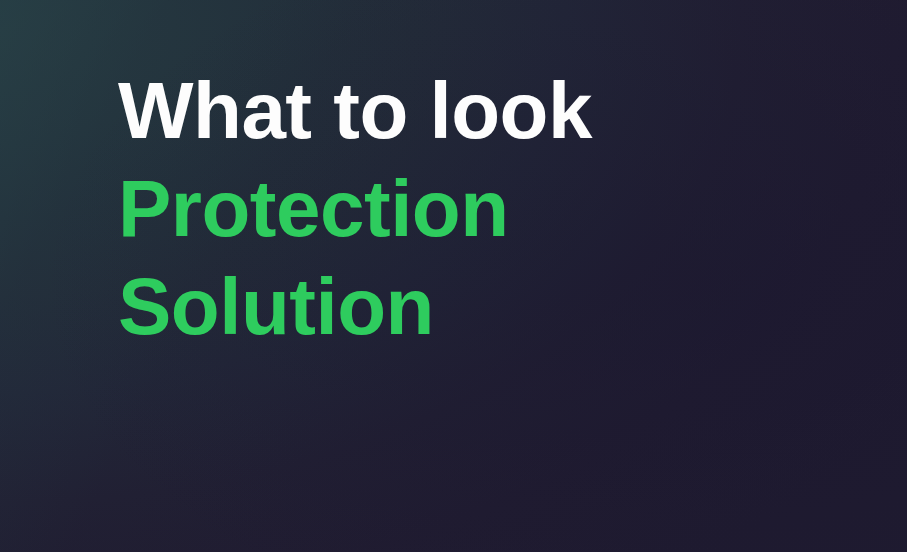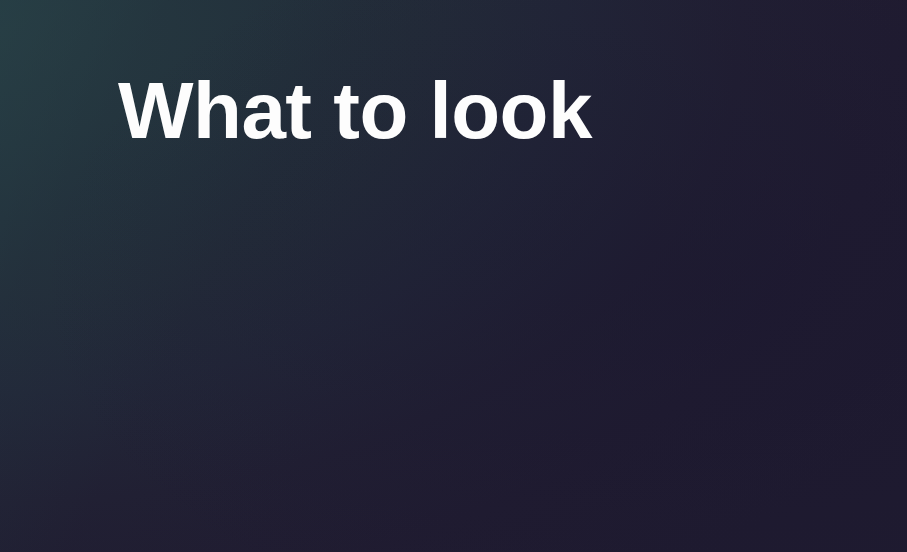--- a/index.html
+++ b/index.html
@@ -84,15 +84,21 @@
 <div id="slide">
 
   <div class="bg-gradient"></div>
   <div class="bg-sheen"></div>
   <div class="bg-vignette"></div>
 
   <h1 class="headline">
     <span class="line">
       <span class="white">What to look</span>
     </span>
+    <span class="line">
+      <span class="accent">Protection</span>
+    </span>
+    <span class="line">
+      <span class="accent">Solution</span>
+    </span>
   </h1>
 
 </div>
 
 </body></html>

